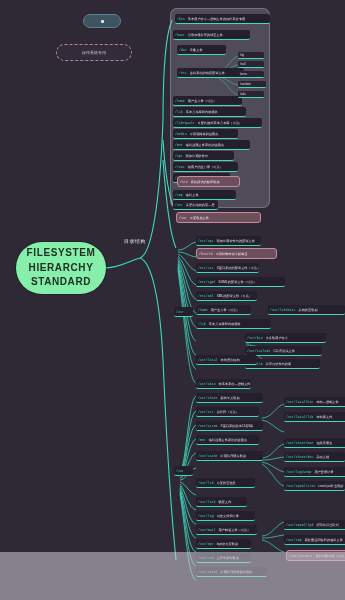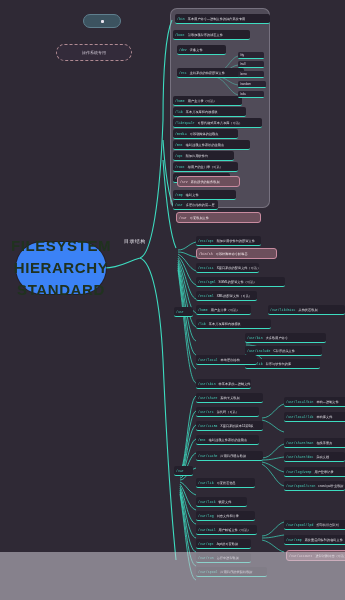--- a/index.html
+++ b/index.html
@@ -13,22 +13,22 @@
 
   .panel{
     position:absolute;border-radius:7px;
     background:rgba(160,156,170,0.30);
     border:1px solid rgba(190,186,200,0.35);
   }
 
   .root{
     position:absolute;display:flex;align-items:center;justify-content:center;
     text-align:center;border-radius:26px;
-    background:#3b82f6;color:#20321f;
-    font-size:15px;font-weight:700;letter-spacing:.6px;line-height:1.45;
+    background:#86efac;color:#20321f;
+    font-size:10px;font-weight:700;letter-spacing:.6px;line-height:1.45;
     box-shadow:0 0 0 1px rgba(0,0,0,.25);
   }
 
   .node{
     position:absolute;display:flex;align-items:center;gap:3px;
     height:9px;padding:1px 3px 1px 2px;border-radius:2px;
     background:#241f2b;border-bottom:1.1px solid #3ddcc0;
     white-space:nowrap;overflow:hidden;
   }
   .node .tag{

